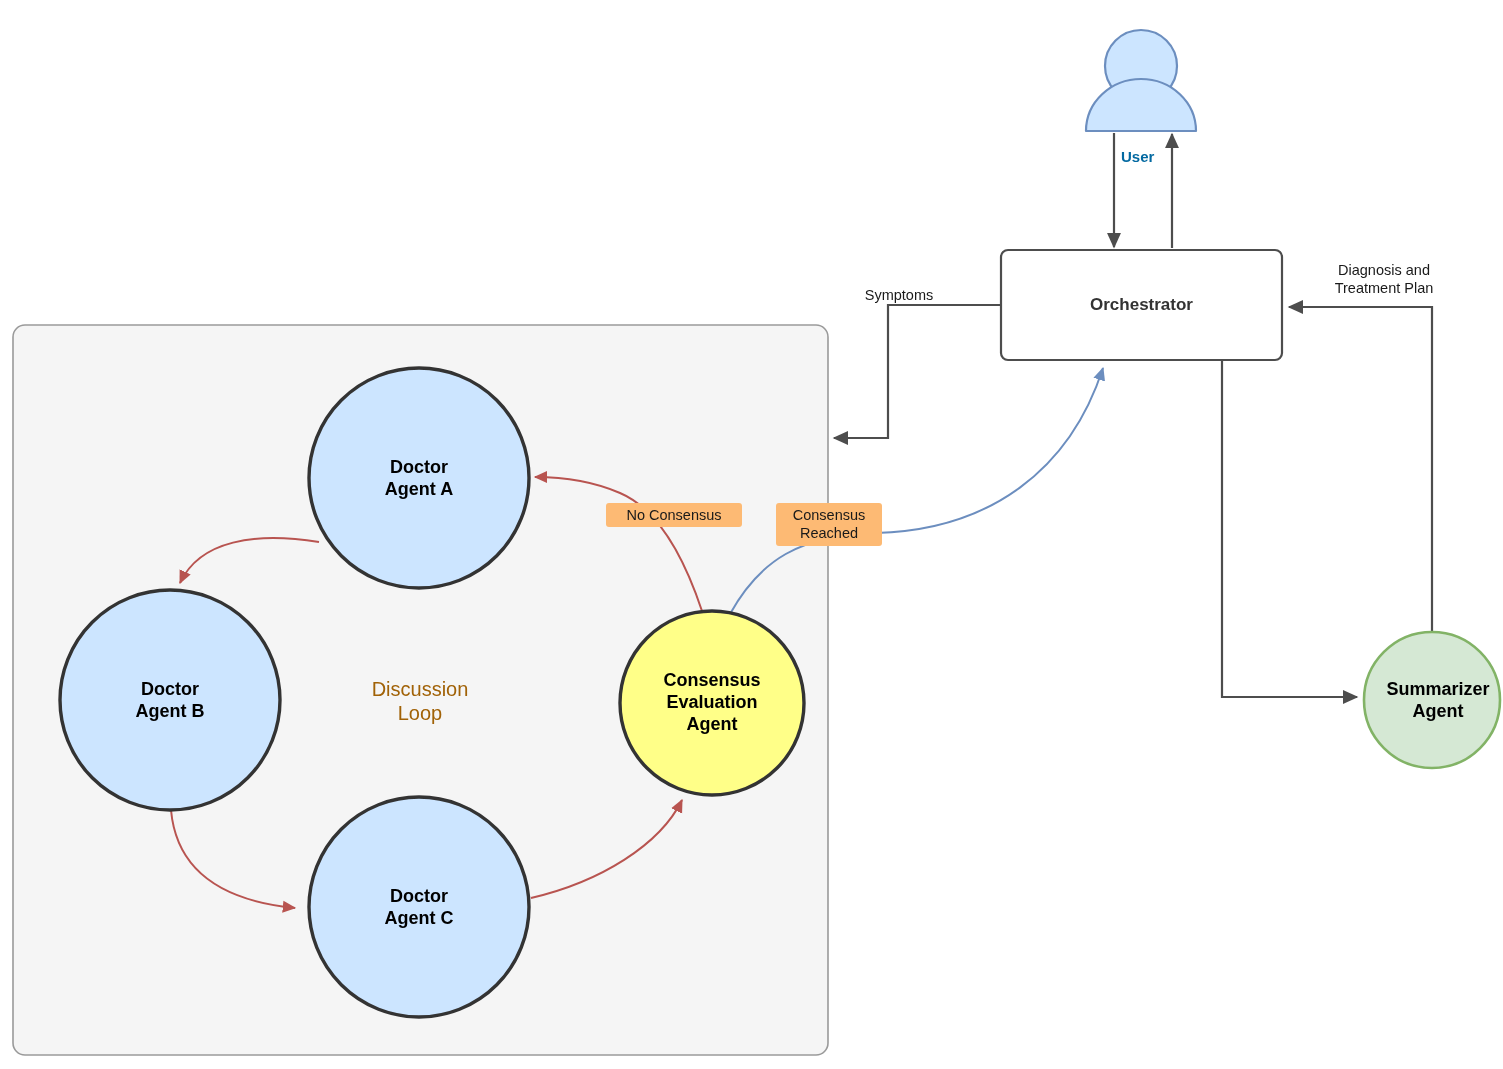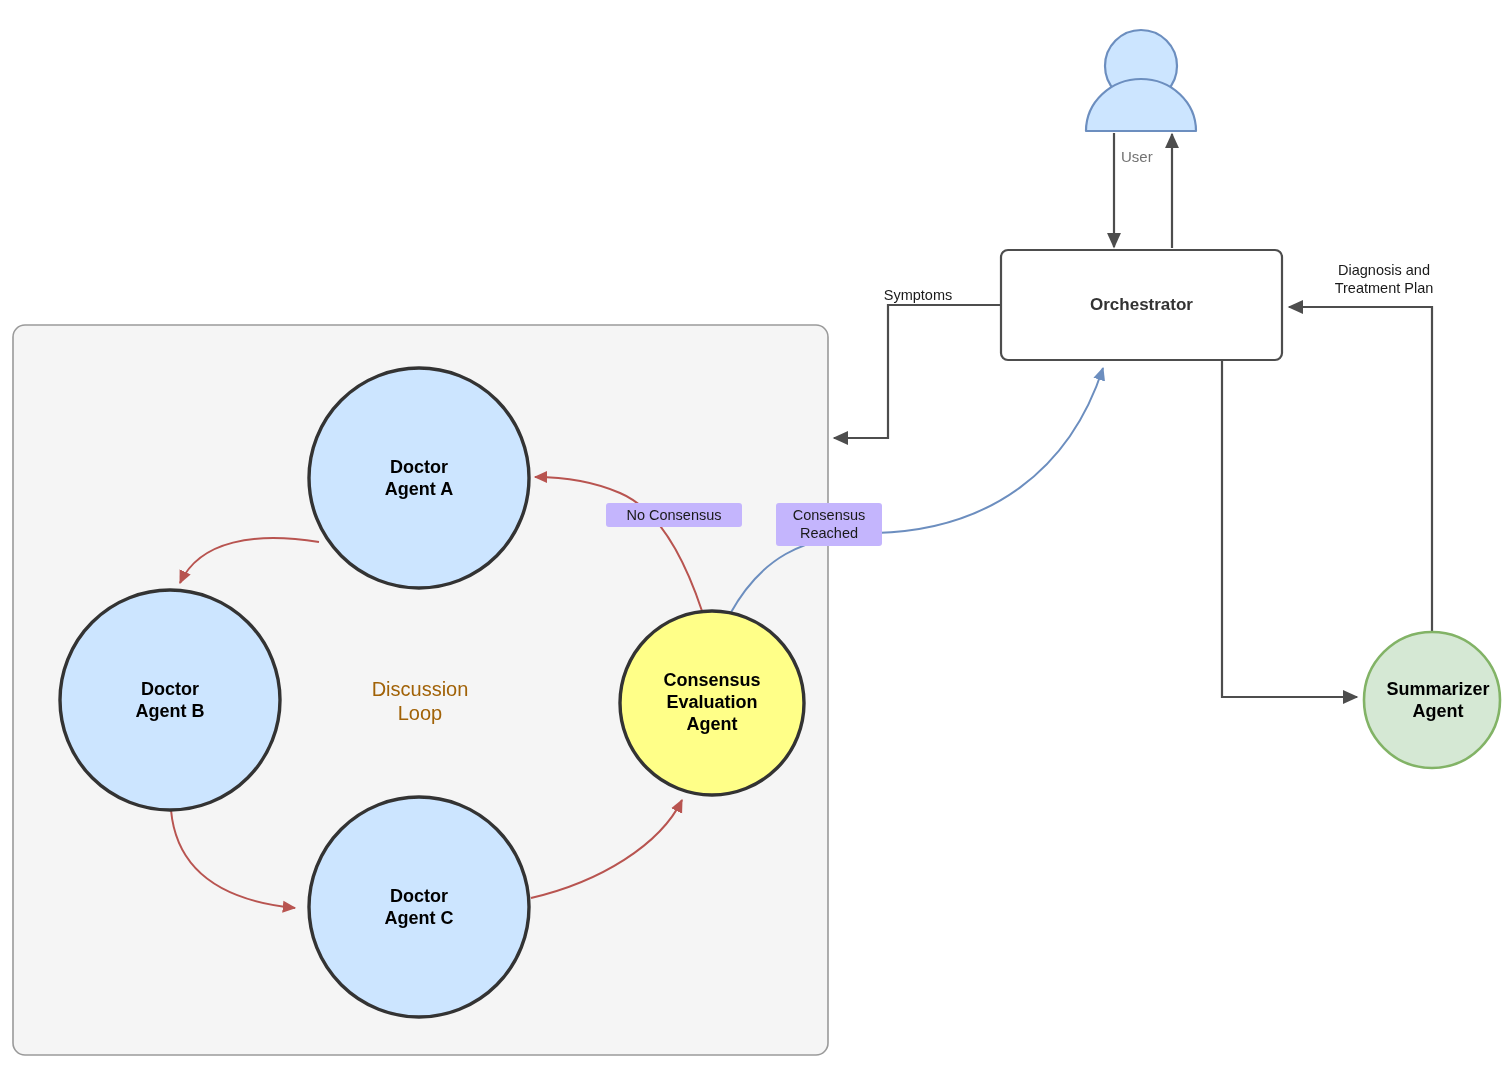--- a/index.html
+++ b/index.html
@@ -55,32 +55,32 @@
   .edge-text {
     position: absolute;
     font-size: 14.5px;
     color: #1a1a1a;
     text-align: center;
     white-space: pre-line;
     line-height: 1.26;
     pointer-events: none;
   }
   .edge-text.boxed {
-    background: #c4b5fd;
+    background: #fdba74;
     border-radius: 3px;
     padding: 3px 6px;
   }
   .edge-text.plain {
     background: transparent;
   }
   .user-word {
     position: absolute;
     font-size: 15px;
-    font-weight: normal;
-    color: #737373;
+    font-weight: bold;
+    color: #0369a1;
     pointer-events: none;
   }
 </style>
 </head>
 <body>
 
 <div id="canvas">
 
   <svg class="layer" viewBox="0 0 1503 1069">
     <defs>
@@ -150,21 +150,21 @@
 Evaluation
 Agent</div>
 
   <div class="node-label bold-node" style="left:1364px; top:667px; width:148px; height:68px;">Summarizer
 Agent</div>
 
   <div class="node-label orch-title" style="left:1001px; top:250px; width:281px; height:110px;">Orchestrator</div>
 
   <div class="user-word" style="left:1121px; top:148px;">User</div>
 
-  <div class="edge-text plain" style="left:871px; top:286px; width:94px;">Symptoms</div>
+  <div class="edge-text plain" style="left:852px; top:286px; width:94px;">Symptoms</div>
 
   <div class="edge-text plain" style="left:1316px; top:261px; width:136px;">Diagnosis and
 Treatment Plan</div>
 
   <div class="edge-text boxed" style="left:606px; top:503px; width:124px;">No Consensus</div>
 
   <div class="edge-text boxed" style="left:776px; top:503px; width:94px;">Consensus
 Reached</div>
 
 </div>

